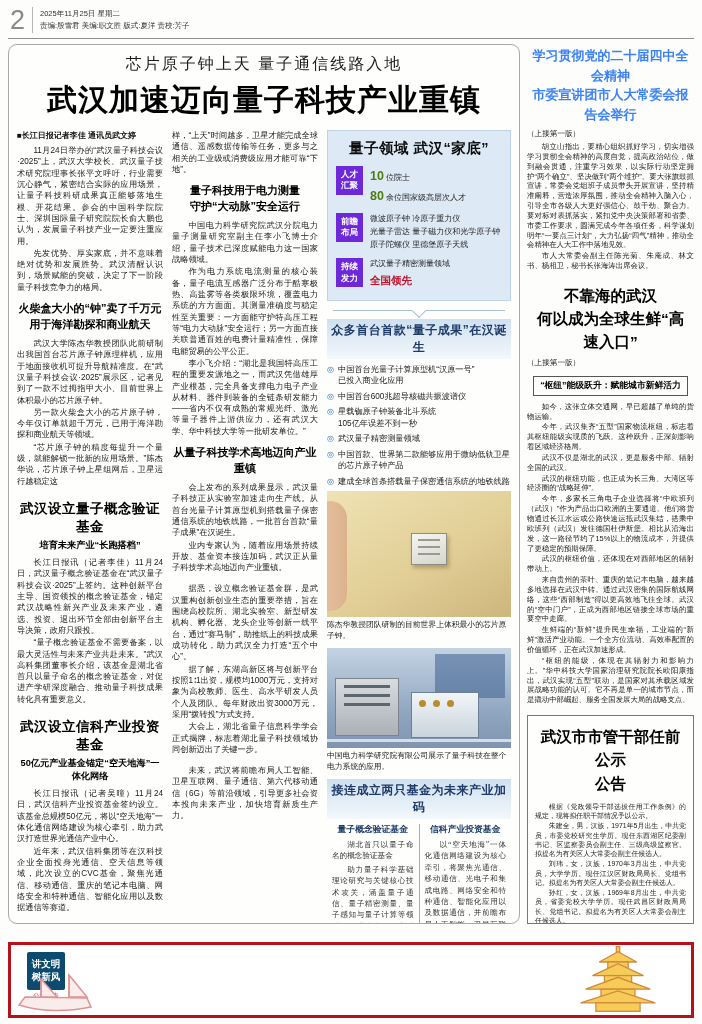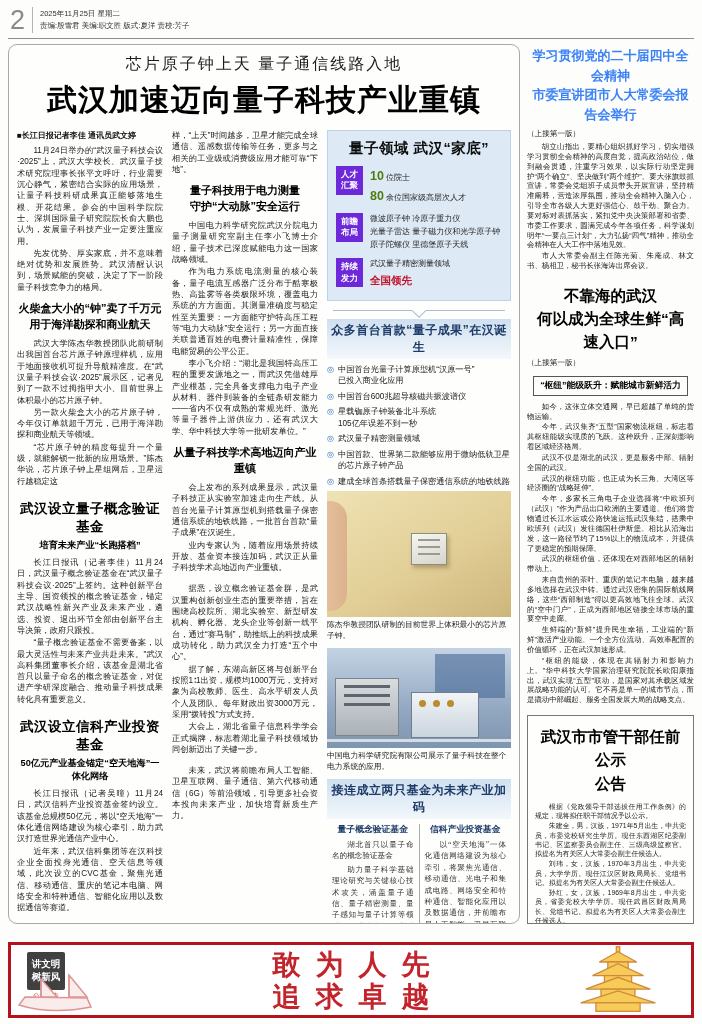--- a/index.html
+++ b/index.html
@@ -89,21 +89,21 @@
   .cont-note{font-size:7.6px;color:#222;margin:0 0 3px;font-family:"Liberation Serif",serif;}
   .rp{font-size:7.4px;line-height:1.33;text-align:justify;text-indent:2em;margin:0 0 1px;color:#1a1a1a;}
   .box-subhead{border:1px solid #555;text-align:center;font-weight:bold;font-size:8.8px;
                padding:3px 2px;margin:5px 6px 6px;color:#000;}
   .announce{border:1px solid #777;padding:7px 7px 5px;margin-top:9px;flex:1;overflow:hidden;background:#fefefd;}
   .ann-title{font-size:15.5px;font-weight:900;text-align:center;line-height:1.5;margin:2px 0 7px;color:#000;}
   .ap{font-size:6.9px;line-height:1.34;text-align:justify;text-indent:2em;margin:0 0 1px;color:#1a1a1a;}
   
   .banner{position:absolute;left:8px;right:8px;bottom:6px;height:76px;border:3px solid #b5121b;
           background:#fff;box-sizing:border-box;}
-  .stamp{position:absolute;left:16px;top:7px;width:38px;height:38px;background:#404040;color:#fff;
+  .stamp{position:absolute;left:16px;top:7px;width:38px;height:38px;background:#0c4a6e;color:#fff;
          display:flex;flex-direction:column;align-items:center;justify-content:center;
          font-size:9.5px;font-weight:bold;line-height:1.35;border-radius:2px;}
   .stamp-sub{position:absolute;left:16px;top:47px;width:38px;text-align:center;color:#c3242b;font-size:6.5px;}
   .ship{position:absolute;left:2px;bottom:0;}
   .slogan{position:absolute;left:0;right:0;top:4px;text-align:center;color:#c3242b;font-weight:900;
           font-family:"Liberation Serif",serif;font-size:28px;line-height:1.13;letter-spacing:15px;text-indent:15px;}
   .tower{position:absolute;right:14px;bottom:2px;}
 </style>
 </head>
 <body>
@@ -281,24 +281,20 @@
     <div class="stamp pre">讲文明
 树新风</div>
     <div class="stamp-sub">公益广告</div>
     <svg class="ship" width="120" height="42" viewBox="0 0 120 42">
       <path d="M6 32 Q38 42 78 34 L74 25 L12 24 Z" fill="#fbecec" stroke="#dd9494" stroke-width="1.5"></path>
       <polygon points="28,6 44,24 28,24" fill="#fbecec" stroke="#dd9494" stroke-width="1.5"></polygon>
       <polygon points="56,2 74,24 56,24" fill="#fbecec" stroke="#dd9494" stroke-width="1.5"></polygon>
       <line x1="28" y1="6" x2="28" y2="24" stroke="#dd9494" stroke-width="1.5"></line>
       <line x1="56" y1="2" x2="56" y2="24" stroke="#dd9494" stroke-width="1.5"></line>
     </svg>
-    <div class="slogan">
-      <div>敢为人先</div>
-      <div>追求卓越</div>
-    </div>
     <svg class="tower" width="118" height="68" viewBox="0 0 120 80">
       <g fill="#f6cb58" stroke="#d08a3c" stroke-width="1.5">
         <rect x="58" y="2" width="4" height="8"></rect>
         <polygon points="38,20 82,20 60,8"></polygon>
         <rect x="48" y="20" width="24" height="8"></rect>
         <polygon points="30,36 90,36 60,22"></polygon>
         <rect x="44" y="36" width="32" height="9"></rect>
         <polygon points="22,52 98,52 60,38"></polygon>
         <rect x="40" y="52" width="40" height="10"></rect>
         <polygon points="16,68 104,68 60,54"></polygon>

